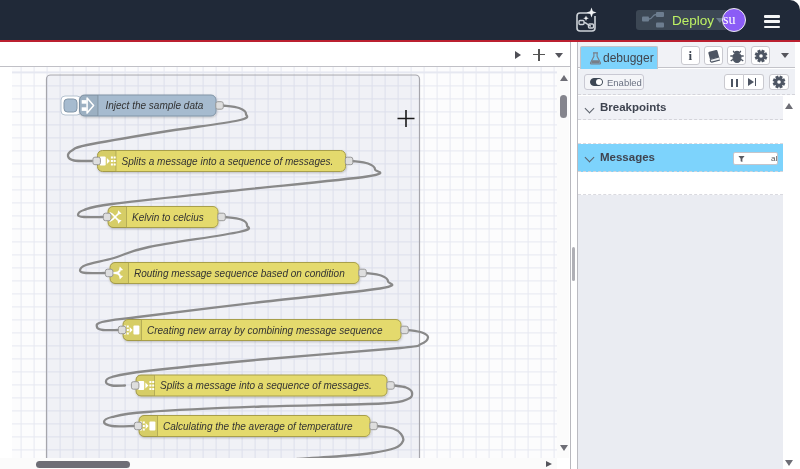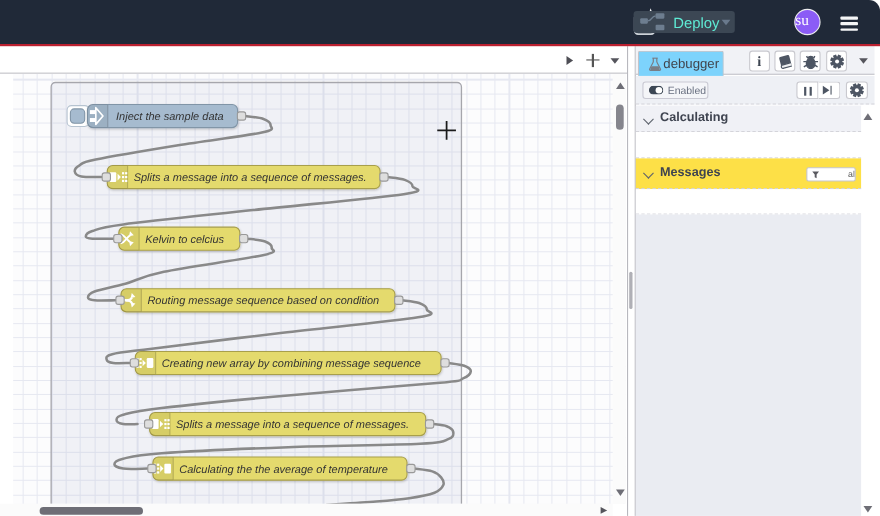--- a/index.html
+++ b/index.html
@@ -4,22 +4,22 @@
 html,body { width:800px; height:469px; overflow:hidden; background:#fff;
   font-family:"Liberation Sans", sans-serif; }
 #page { position:relative; width:800px; height:469px; }
 .abs { position:absolute; }
 
 
 #header { left:0; top:0; width:800px; height:40px; background:#202938;
   border-top-right-radius:10px; }
 #redline { left:0; top:40px; width:800px; height:2px; background:#bb2030; }
 
-#deploy { left:576px; top:10px; width:92px; height:20px; background:#3c4754;
-  border-radius:3px; color:#5eead4; font-size:13.5px; }
+#deploy { left:636px; top:10px; width:92px; height:20px; background:#3c4754;
+  border-radius:3px; color:#bef264; font-size:13.5px; }
 #deploy span.txt { position:absolute; left:36px; top:2.5px; }
 #avatar { left:722px; top:8px; width:24px; height:24px; border-radius:50%;
   background:#8b5cf6; border:1.5px solid #ededee; color:#fff;
   font-family:"Liberation Serif", serif; font-size:14px; text-align:left;
   line-height:21px; }
 .hbar { left:764px; width:16px; height:2.6px; background:#f4f5f6; border-radius:1px; }
 
 
 #tabbar { left:0; top:42px; width:570px; height:24.5px; background:#fff;
   border-bottom:1px solid #c0c0c6; }
@@ -51,21 +51,21 @@
   border:1px solid #c9c9cf; border-radius:3px; }
 #sb-toolbar { left:578px; top:68.5px; width:217px; height:26.5px; background:#eef0f5;
   border-bottom:1px dashed #d4d4da; }
 #btn-enabled { left:584px; top:73.5px; width:60px; height:16px; background:#f4f5f8;
   border:1px solid #c9c9d3; border-radius:3px; color:#697080; font-size:9.5px; }
 .tb-btn { top:73.5px; width:20px; height:16px; background:#fff; border:1px solid #c9c9cf; }
 #sec-bp { left:578px; top:95.5px; width:205px; height:24.5px; background:#f0f1f6;
   border-bottom:1px dashed #d4d4da; }
 #row-bp { left:578px; top:120px; width:205px; height:23.5px; background:#fff;
   border-bottom:1px dashed #dadae0; }
-#sec-msg { left:578px; top:143.5px; width:205px; height:28px; background:#fde047;
+#sec-msg { left:578px; top:143.5px; width:205px; height:28px; background:#7dd3fc;
   border-bottom:1px dashed #d4d4da; }
 #row-msg { left:578px; top:171.5px; width:205px; height:23.5px; background:#fff;
   border-bottom:1px dashed #dadae0; }
 #sb-rest { left:578px; top:195px; width:205px; height:274px; background:#eaecf2; }
 #sb-scroll { left:783px; top:95.5px; width:12px; height:373.5px; background:#fff; }
 .sechead { font-size:11.5px; font-weight:bold; color:#3f4450; }
 #allnodes { white-space:nowrap; left:733px; top:151.5px; width:45px; height:13px; overflow:hidden; background:#fff;
   border:1px solid #c5c5cb; border-radius:2px; color:#555; font-size:9.5px; }
 .chev { position:absolute; width:7px; height:7px; border-left:1.6px solid #5b616b;
   border-bottom:1.6px solid #5b616b; transform:rotate(-45deg); }
@@ -263,21 +263,21 @@
           <line x1="8" y1="8" x2="5.59" y2="2.18" stroke-width="3.1"></line>
           <line x1="8" y1="8" x2="10.41" y2="2.18" stroke-width="3.1"></line>
           <line x1="8" y1="8" x2="13.82" y2="5.59" stroke-width="3.1"></line>
         </g>
         <circle cx="8" cy="8" r="4.6" fill="#4d5563"></circle>
         <circle cx="8" cy="8" r="1.8" fill="#fff"></circle>
       </svg></div>
 
   <div class="abs" id="sec-bp">
       <span class="chev" style="left:8px;top:9px;"></span>
-      <span class="sechead" style="position:absolute;left:22px;top:5.5px;">Calculating</span>
+      <span class="sechead" style="position:absolute;left:22px;top:5.5px;">Breakpoints</span>
     </div>
   <div class="abs" id="row-bp"></div>
   <div class="abs" id="sec-msg">
       <span class="chev" style="left:8px;top:10px;"></span>
       <span class="sechead" style="position:absolute;left:22px;top:7px;">Messages</span>
     </div>
   <div class="abs" id="row-msg"></div>
   <div class="abs" id="sb-rest"></div>
   <div class="abs" id="sb-scroll"></div>
   <div class="abs tri" style="left:784.5px;top:102.5px;border-left:4.5px solid transparent;border-right:4.5px solid transparent;border-bottom:6.5px solid #6e6e76;"></div>

